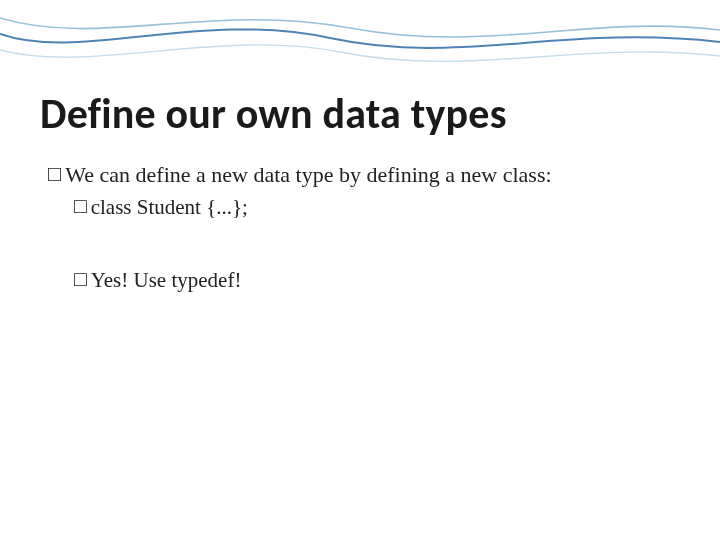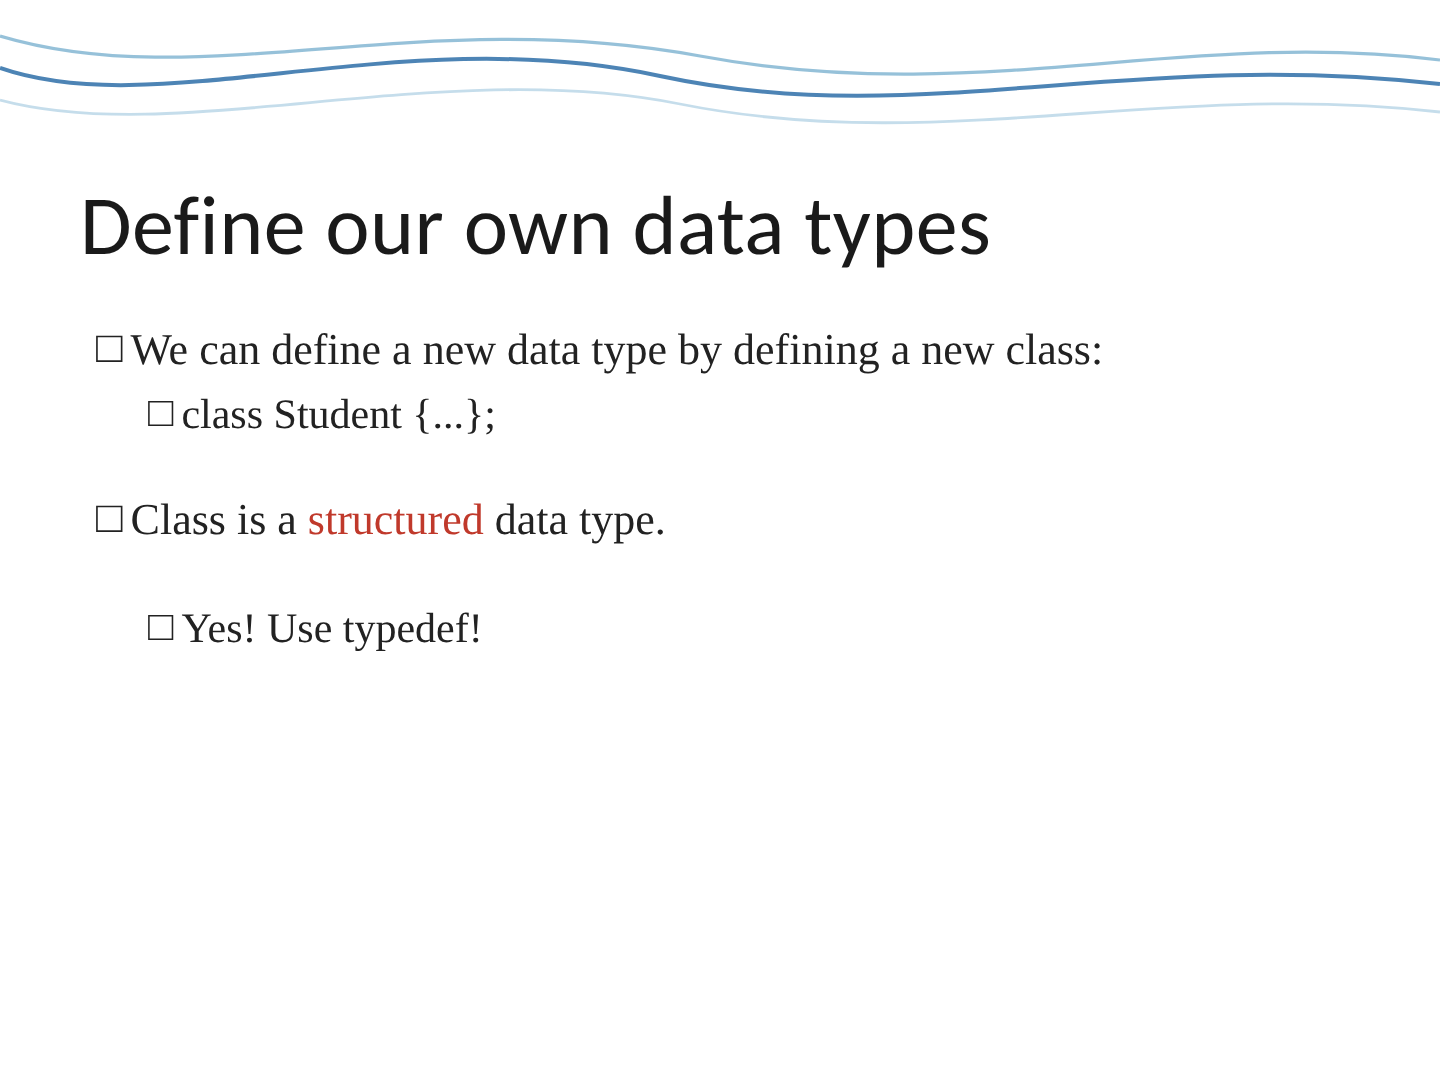--- a/index.html
+++ b/index.html
@@ -7,21 +7,21 @@
     width:720px;height:540px;
     background:#fff;
     font-family:Georgia,'Times New Roman',serif;
     position:relative;overflow:hidden;
     color:#222;
   }
   .waves{position:absolute;top:0;left:0;width:720px;height:120px;pointer-events:none}
   .slide{position:relative;padding:88px 40px 20px 40px}
   .title{
     font-family:'Segoe UI','Calibri',Arial,sans-serif;
-    font-size:42px;font-weight:400;color:#1a1a1a;margin:0 0 22px 0;letter-spacing:0.2px;
+    font-size:42px;font-weight:700;color:#1a1a1a;margin:0 0 22px 0;letter-spacing:0.2px;
   }
   .b1{margin:0 0 6px 8px;font-size:22px;line-height:1.28}
   .b2{margin:0 0 4px 34px;font-size:21px}
   .gap{height:22px}
   .mono{font-family:Liberation Serif, serif}
   .red{color:#c0392b}
   .sq{font-family:Arial,sans-serif;display:inline-block;margin-right:4px;position:relative;top:-1px}
 </style>
 </head>
 <body>
@@ -37,22 +37,19 @@
 
   <p class="b1">
     <span class="sq">□</span><span>We can define a new data type by defining a new class:</span>
   </p>
   <p class="b2">
     <span class="sq">□</span><span class="mono">class Student {...};</span>
   </p>
 
   <div class="gap"></div>
 
-  <p class="b1">
-    <span class="sq">□</span><span>Class is a </span><span class="red">structured</span><span> data type.</span>
-  </p>
 
   <div class="gap"></div>
 
   <p class="b2">
     <span class="sq">□</span><span>Yes! Use </span><span class="mono">typedef</span><span>!</span>
   </p>
 </div>
 
 </body></html>

